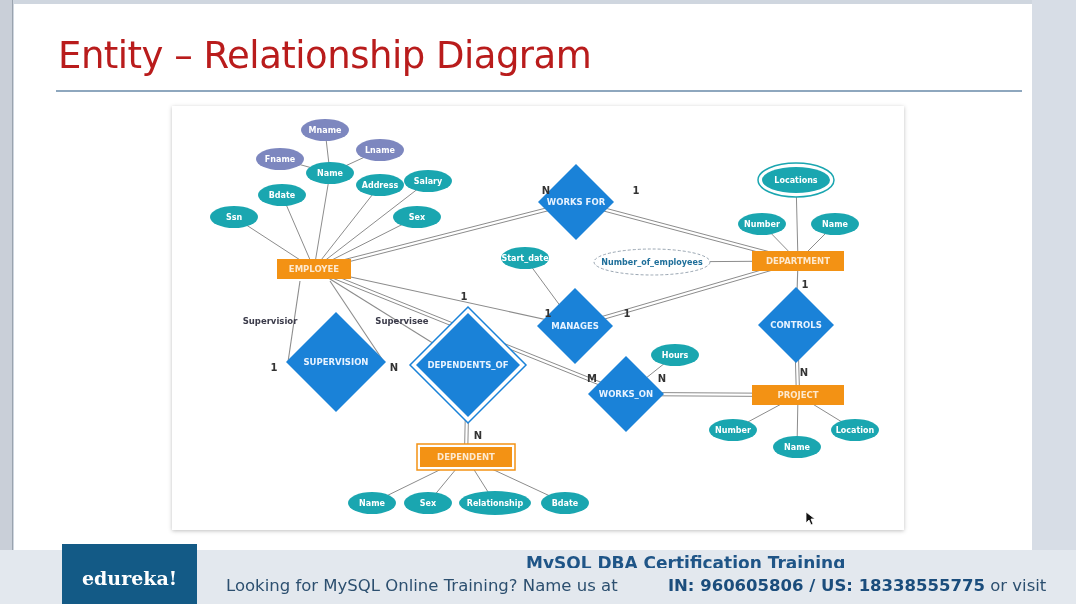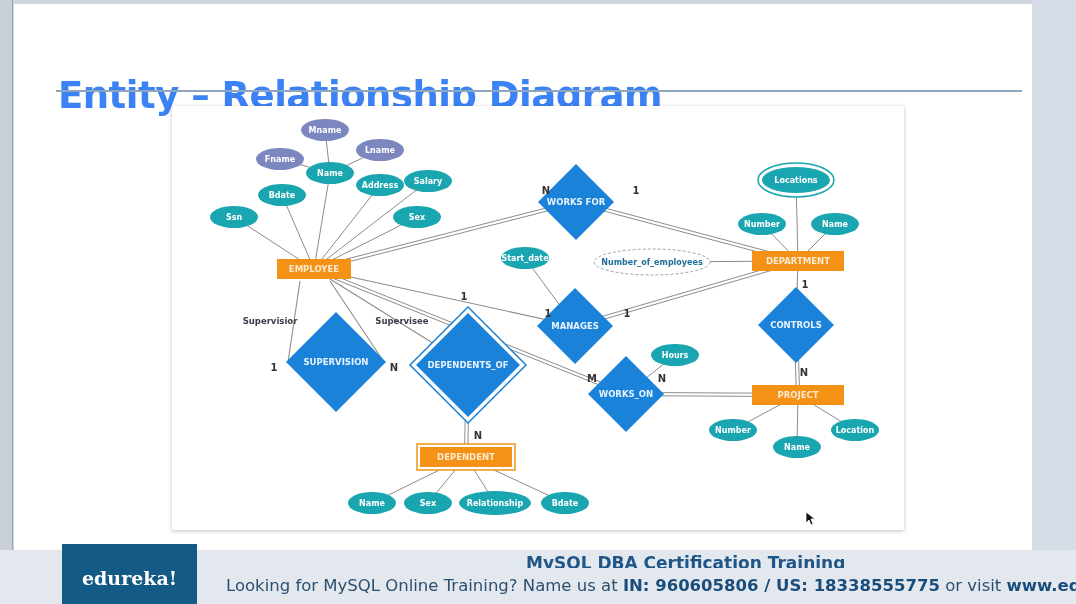--- a/index.html
+++ b/index.html
@@ -8,22 +8,22 @@
     background:#cfd6df;
     font-family:"Liberation Sans", sans-serif;
   }
   #frame-left { position:absolute; left:0; top:0; width:12px; height:604px; background:#c9cfd8; border-right:1px solid #9aa3ae; }
   #slide {
     position:absolute; left:14px; top:4px; width:1018px; height:546px;
     background:#ffffff;
   }
   #title {
     position:absolute; left:44px; top:30px;
-    font-family:"DejaVu Sans", sans-serif; font-weight:bold;
-    font-size:37px; color:#3b82f6; letter-spacing:-0.5px; white-space:nowrap;margin-top:40px;
+    font-family:"DejaVu Sans", sans-serif; font-weight:normal;
+    font-size:37px; color:#b91c1c; letter-spacing:-0.5px; white-space:nowrap;
   }
   #title-rule { position:absolute; left:42px; top:86px; width:966px; height:2px; background:#8ea7be; }
   #diagram-card {
     position:absolute; left:158px; top:102px; width:732px; height:424px;
     background:#fff; box-shadow:0 1px 4px rgba(0,0,0,0.25);
   }
   #diagram-svg { position:absolute; left:0; top:0; }
   #right-strip { position:absolute; left:1032px; top:0; width:44px; height:604px; background:#d7dde6; }
   #footer {
     position:absolute; left:0; top:550px; width:1076px; height:54px; background:#e3e8ee;
@@ -35,21 +35,21 @@
   }
   #logo-box {
     position:absolute; left:62px; top:544px; width:135px; height:68px; background:#135a86;
     display:flex; align-items:center; justify-content:center;
   }
   #logo-text { color:#fff; font-family:"DejaVu Serif", serif; font-weight:bold; font-size:19px; }
   #footer-line {
     position:absolute; left:226px; top:576px; font-size:16.5px; color:#2c4f6f; white-space:nowrap;
     font-family:"DejaVu Sans", sans-serif;
   }
-  #footer-line b { color:#1b4d7c; }
+  #footer-line b { color:#1b4d7c;margin-left:45px; }
   #cursor { position:absolute; left:806px; top:512px; }
   .attr-text { font-family:"DejaVu Sans", sans-serif; font-weight:bold; font-size:8px; fill:#fff; text-anchor:middle; dominant-baseline:central; }
   .ent-text { font-family:"DejaVu Sans", sans-serif; font-weight:bold; font-size:8.5px; fill:#fde9cf; text-anchor:middle; dominant-baseline:central; }
   .rel-text { font-family:"DejaVu Sans", sans-serif; font-weight:bold; font-size:8.5px; fill:#e8f3ff; text-anchor:middle; dominant-baseline:central; }
   .card-text { font-family:"DejaVu Sans", sans-serif; font-weight:bold; font-size:10px; fill:#333; text-anchor:middle; dominant-baseline:central; }
   .role-text { font-family:"DejaVu Sans", sans-serif; font-weight:bold; font-size:8.5px; fill:#3b3b4a; text-anchor:middle; dominant-baseline:central; }
   .dashed-text { font-family:"DejaVu Sans", sans-serif; font-weight:bold; font-size:8px; fill:#1f6f9a; text-anchor:middle; dominant-baseline:central; }
 </style>
 </head>
 <body>

